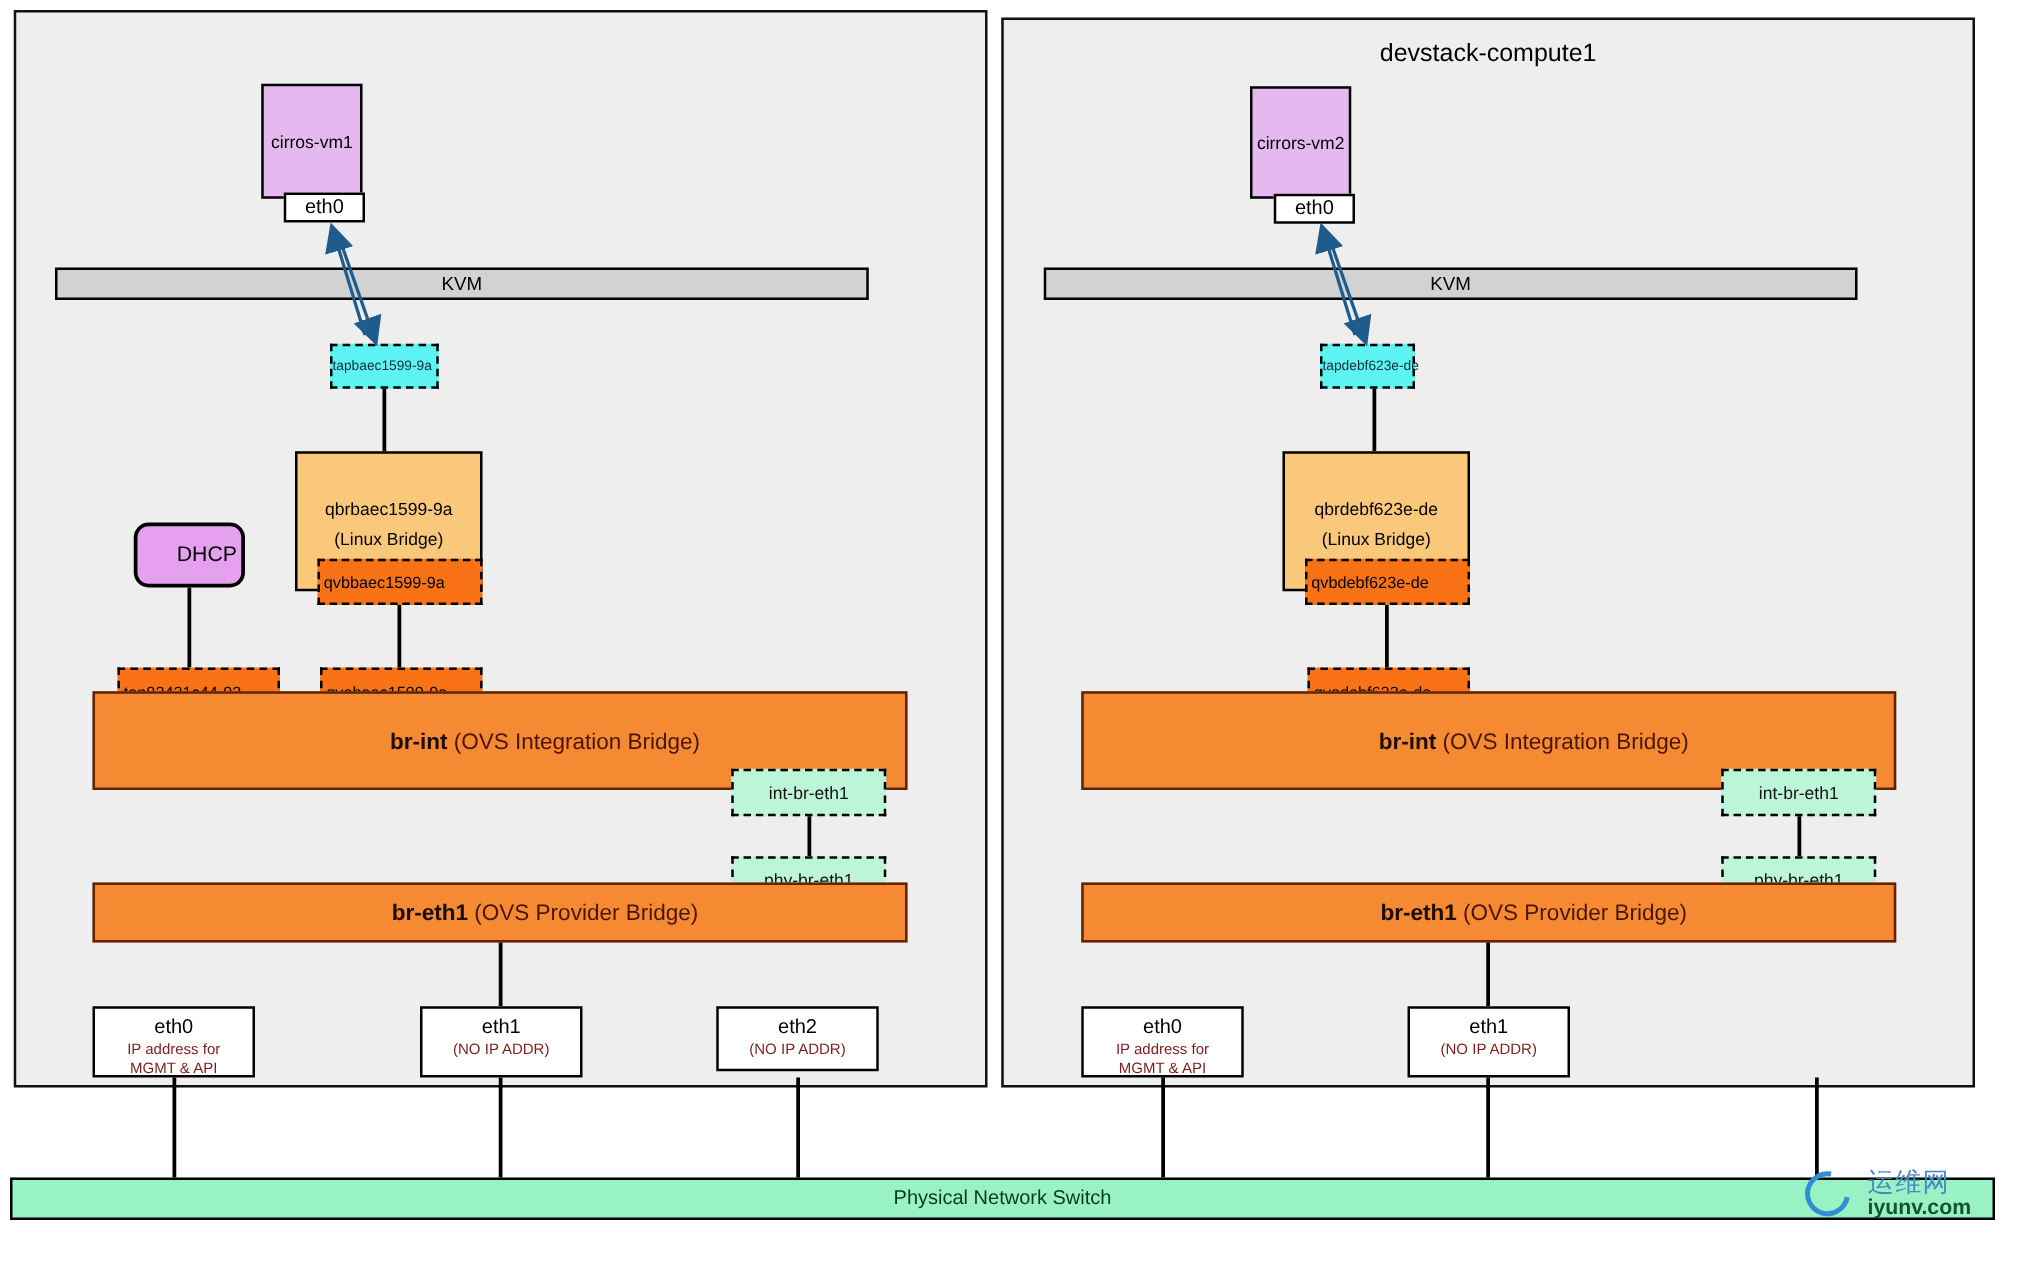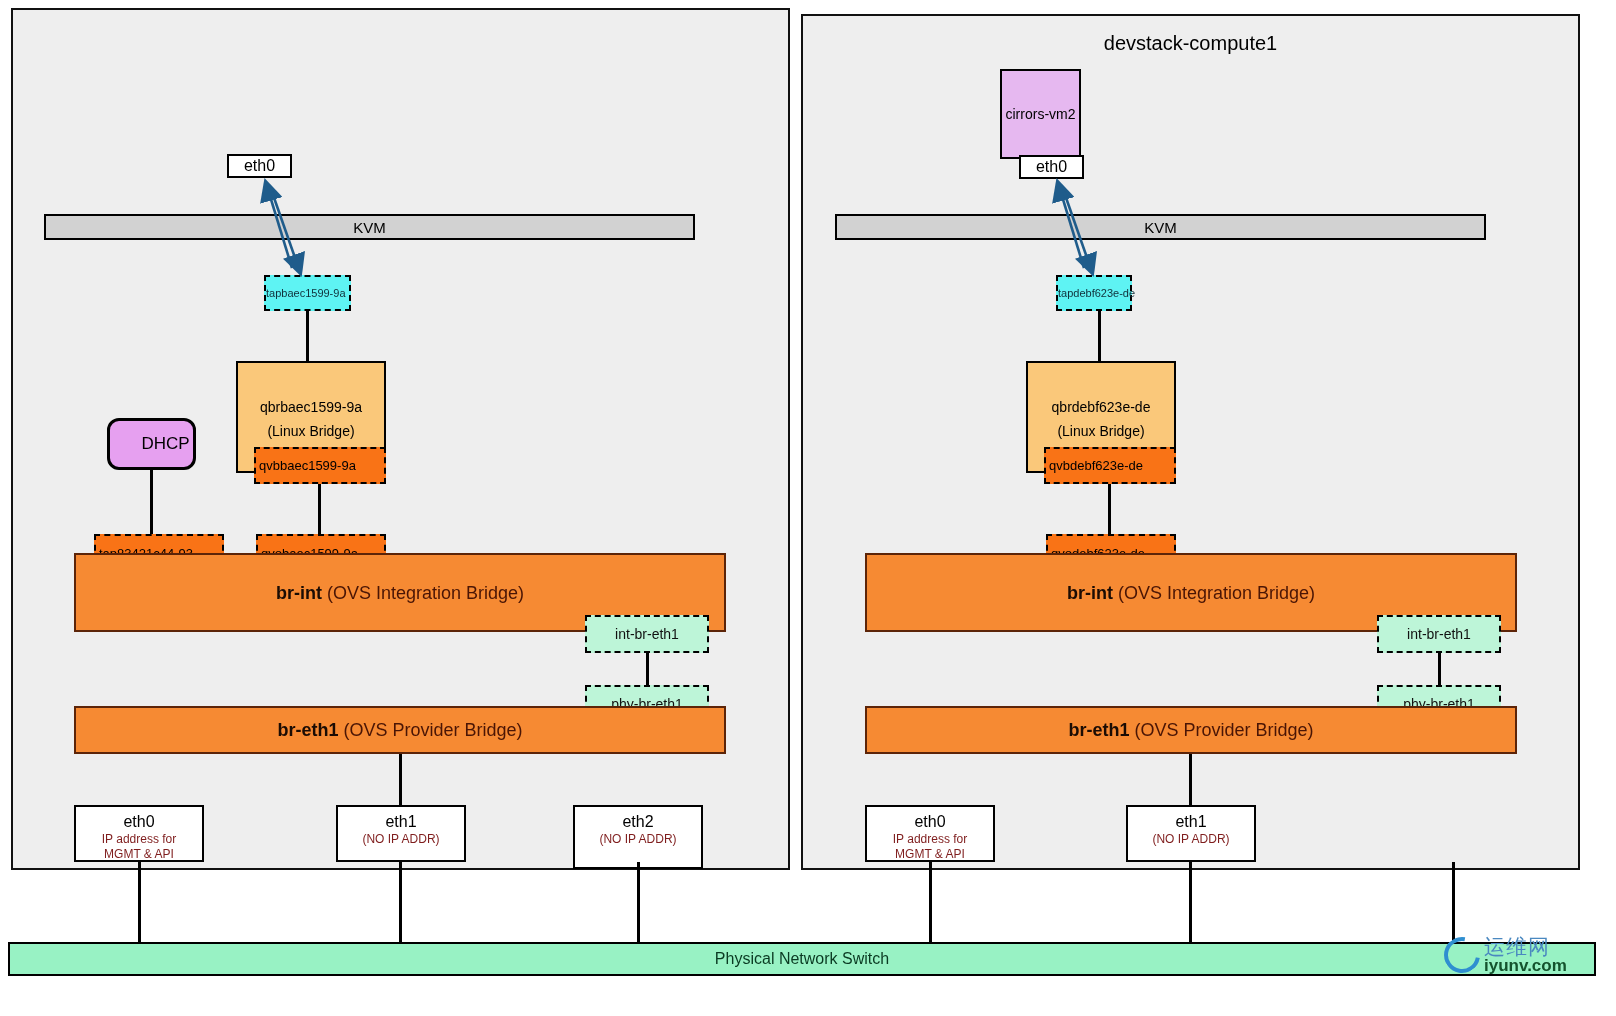--- a/index.html
+++ b/index.html
@@ -27,53 +27,56 @@
   .qbr-line1{position:absolute;left:0;right:0;top:24px;text-align:center;white-space:nowrap;margin-top:12px;}
   .qbr-line2{position:absolute;left:0;right:0;top:60px;text-align:center;white-space:nowrap;}
 
   .pale-box{position:absolute;background:#f97316;border:2px dashed #000;box-sizing:border-box;
             display:flex;align-items:center;font-size:13px;color:#000;white-space:nowrap;padding-left:3px;}
 
   .mint-box{position:absolute;background:#bdf5d8;border:2px dashed #000;box-sizing:border-box;
             display:flex;align-items:center;justify-content:center;font-size:14px;color:#111;white-space:nowrap;}
 
   .bridge-bar{position:absolute;background:#f68a33;border:2px solid #5c2408;box-sizing:border-box;}
-  .bridge-text{position:absolute;left:0;right:0;text-align:center;font-size:18px;color:#4a1505;white-space:nowrap;}
+  .bridge-text{position:absolute;left:0;right:0;text-align:center;font-size:18px;color:#4a1505;white-space:nowrap;padding-left:36px;}
   .bridge-text b{color:#1b0c04;}
 
   .dhcp-box{position:absolute;background:#e6a0f0;border:3px solid #000;border-radius:12px;box-sizing:border-box;
             display:flex;align-items:center;justify-content:center;font-size:17px;color:#000;padding-left:28px;}
 
   .nic-box{position:absolute;background:#ffffff;border:2px solid #000;box-sizing:border-box;
            display:flex;flex-direction:column;align-items:center;justify-content:flex-start;padding-top:5px;}
   .nic-name{font-size:16px;color:#000;line-height:1.25;}
   .nic-sub{font-size:12px;color:#7f1d1d;line-height:1.25;text-align:center;}
 
   .switch-bar{position:absolute;background:#98f2c4;border:2px solid #000;box-sizing:border-box;
               display:flex;align-items:center;justify-content:center;font-size:16px;color:#0a3a22;}
 
   .wire{position:absolute;background:#000;}
   .wire-v{width:3px;}
 
   .arrow-svg{position:absolute;left:0;top:0;width:1616px;height:1016px;pointer-events:none;}
 
-  .wm{position:absolute;display:flex;align-items:center;gap:4px;}
+  .wm{position:absolute;display:flex;align-items:center;gap:14px;}
   .wm-ring{width:36px;height:36px;border:4px solid #2f8fd0;border-radius:50%;
            border-right-color:transparent;transform:rotate(-35deg);box-sizing:border-box;}
   .wm-txt{display:flex;flex-direction:column;line-height:1.0;}
   .wm-cn{font-size:21px;color:#4a88c0;letter-spacing:1px;}
   .wm-en{font-size:17px;color:#14532d;font-weight:bold;}
 </style>
 </head>
 <body>
 
 <div id="stage">
 
   <div class="host-panel" style="left:11px;top:8px;width:779px;height:862px;"></div>
 
+  <div class="vm-box" style="left:209px;top:67px;width:81px;height:92px;">
+    <span class="vm-label">cirros-vm1</span>
+  </div>
   <div class="vm-eth" style="left:227px;top:154px;width:65px;height:24px;">
     <span>eth0</span>
   </div>
 
   <div class="kvm-bar" style="left:44px;top:214px;width:651px;height:26px;">
     <span>KVM</span>
   </div>
 
   <div class="tap-box" style="left:264px;top:275px;width:87px;height:36px;">
     <span>tapbaec1599-9a</span>
@@ -126,21 +129,21 @@
 
   <div class="nic-box" style="left:74px;top:805px;width:130px;height:57px;">
     <span class="nic-name">eth0</span>
     <span class="nic-sub">IP address for</span>
     <span class="nic-sub">MGMT &amp; API</span>
   </div>
   <div class="nic-box" style="left:336px;top:805px;width:130px;height:57px;">
     <span class="nic-name">eth1</span>
     <span class="nic-sub">(NO IP ADDR)</span>
   </div>
-  <div class="nic-box" style="left:573px;top:805px;width:130px;height:64px;">
+  <div class="nic-box" style="left:573px;top:805px;width:130px;height:52px;">
     <span class="nic-name">eth2</span>
     <span class="nic-sub">(NO IP ADDR)</span>
   </div>
 
   <div class="host-panel" style="left:801px;top:14px;width:779px;height:856px;"></div>
   <div class="host-title" style="left:801px;top:32px;width:779px;">devstack-compute1</div>
 
   <div class="vm-box" style="left:1000px;top:69px;width:81px;height:90px;">
     <span class="vm-label">cirrors-vm2</span>
   </div>

